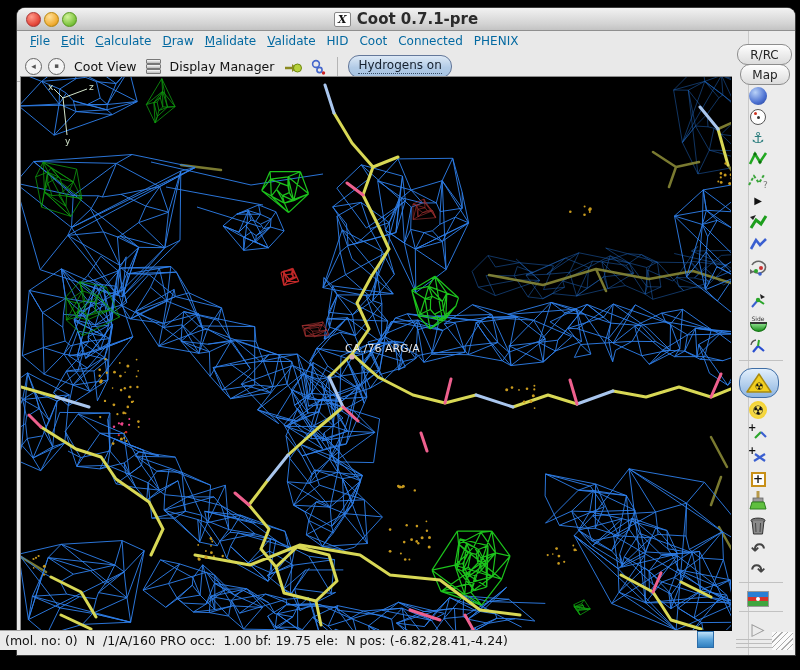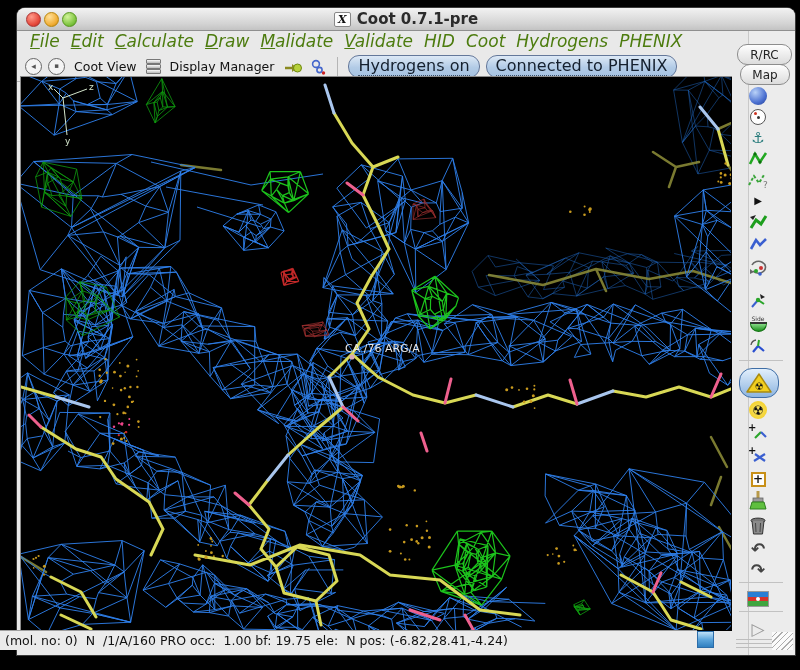--- a/index.html
+++ b/index.html
@@ -14,37 +14,37 @@
   .tl.red{left:9px;background:radial-gradient(circle at 35% 30%,#ff9a8a,#e5473a 65%,#b02c20);border:1px solid #a33;} 
   .tl.yellow{left:27px;background:radial-gradient(circle at 35% 30%,#ffe09a,#f0ad35 65%,#c07d10);border:1px solid #b8860b;}
   .tl.green{left:45px;background:radial-gradient(circle at 35% 30%,#d2f39a,#7ec440 65%,#4e9a20);border:1px solid #57961c;}
   .titlegrp{display:flex;align-items:center;gap:6px;}
   .x11{width:15px;height:13px;background:#fdfdfd;border:1px solid #888;border-radius:2px;
     font:italic bold 11px/13px "DejaVu Serif",serif;text-align:center;color:#111;}
   .title{font-size:15px;font-weight:bold;color:#2b2b2b;}
   
   .menubar{position:absolute;left:0;top:23px;width:778px;height:20px;background:#e9e9e9;
     display:flex;align-items:center;padding-left:8px;box-sizing:border-box;}
-  .menu-item{font-size:17px;color:#4d7c0f;padding:1px 6px 1px 5px;white-space:nowrap;font-style:italic;}
+  .menu-item{font-size:12px;color:#0369a1;padding:1px 6px 1px 5px;white-space:nowrap;}
   .mn{text-decoration:underline;}
   .grip-dots{position:absolute;right:33px;top:3px;width:9px;height:11px;
     background:radial-gradient(circle,#9a9a9a 1px,transparent 1.2px);background-size:4px 4px;}
   
   .toolbar{position:absolute;left:0;top:44px;width:714px;height:30px;background:#e9e9e9;
     border-bottom:1px solid #b2b2b2;display:flex;align-items:center;gap:6px;padding-left:8px;box-sizing:border-box;}
   .tbtn-label{font-size:12.5px;color:#111;padding:0 3px;}
   .circ-ic{width:17px;height:17px;border-radius:50%;border:1.5px solid #666;background:#f4f4f4;
     display:flex;align-items:center;justify-content:center;box-sizing:border-box;}
   .circ-ic .glyph{font-size:9px;color:#555;line-height:1;}
   .layers-ic{width:15px;height:15px;display:flex;flex-direction:column;justify-content:space-between;}
   .layers-ic span{height:4px;background:linear-gradient(#fafafa,#b9b9b9);border:1px solid #777;border-radius:1px;}
   .tsep{width:1px;height:20px;background:#b5b5b5;margin:0 4px;}
   .pill-blue{height:21px;border-radius:11px;border:1px solid #64789a;
     background:linear-gradient(#dde9f6,#b2cbe6 55%,#a5c2e2);display:flex;align-items:center;
-    padding:0 9px;font-size:16px;color:#15202e;}
+    padding:0 9px;font-size:12px;color:#15202e;}
   .pill-blue .ul{border-bottom:1px dotted #3a4f68;line-height:1.15;}
   
   .rpanel{position:absolute;left:731px;top:23px;width:64px;height:627px;background:#ececec;
     border-left:1px solid #c9c9c9;box-sizing:border-box;}
   .pill-gray{position:absolute;height:19px;border-radius:10px;border:1px solid #8d8d8d;
     background:linear-gradient(#fefefe,#dcdcdc);font-size:12px;color:#222;display:flex;
     align-items:center;justify-content:center;}
   .ricon{position:absolute;width:22px;height:22px;left:747px;display:flex;align-items:center;
     justify-content:center;font-size:15px;color:#333;line-height:1;}
   .rsep{position:absolute;left:739px;width:44px;height:1px;background:#c2c2c2;}
@@ -96,21 +96,21 @@
 
   <div class="menubar">
     <span class="menu-item"><span class="mn">F</span><span>ile</span></span>
     <span class="menu-item"><span class="mn">E</span><span>dit</span></span>
     <span class="menu-item"><span class="mn">C</span><span>alculate</span></span>
     <span class="menu-item"><span class="mn">D</span><span>raw</span></span>
     <span class="menu-item"><span class="mn">M</span><span>alidate</span></span>
     <span class="menu-item"><span class="mn">V</span><span>alidate</span></span>
     <span class="menu-item"><span>HID</span></span>
     <span class="menu-item"><span>Coot</span></span>
-    <span class="menu-item"><span>Hydrogens</span></span>
+    <span class="menu-item"><span>Connected</span></span>
     <span class="menu-item"><span>PHENIX</span></span>
     <span class="grip-dots"></span>
   </div>
 
   <div class="toolbar">
     <span class="circ-ic">
         <span class="glyph">◂</span>
       </span>
     <span class="circ-ic">
         <span class="glyph" style="font-size:7px">▪</span>
@@ -132,23 +132,20 @@
     <span style="width:18px;height:18px">
       <svg width="18" height="18">
           <circle cx="7" cy="6" r="3.4" fill="none" stroke="#4466cc" stroke-width="1.6"></circle>
           <circle cx="10.5" cy="12" r="2.6" fill="none" stroke="#4466cc" stroke-width="1.6"></circle>
           <circle cx="14.5" cy="15" r="1.7" fill="#cc2222"></circle>
         </svg>
     </span>
     <span class="tsep"></span>
     <span class="pill-blue">
         <span class="ul">Hydrogens on</span>
-      </span>
-    <span class="pill-blue">
-        <span class="ul">Connected to PHENIX</span>
       </span>
   </div>
 
   <div class="rpanel"></div>
 </div>
 
 <div class="pill-gray" style="left:737px;top:44px;width:53px;">R/RC</div>
 <div class="pill-gray" style="left:740px;top:64px;width:48px;">Map</div>
 
 <div class="ricon" style="top:85px">

